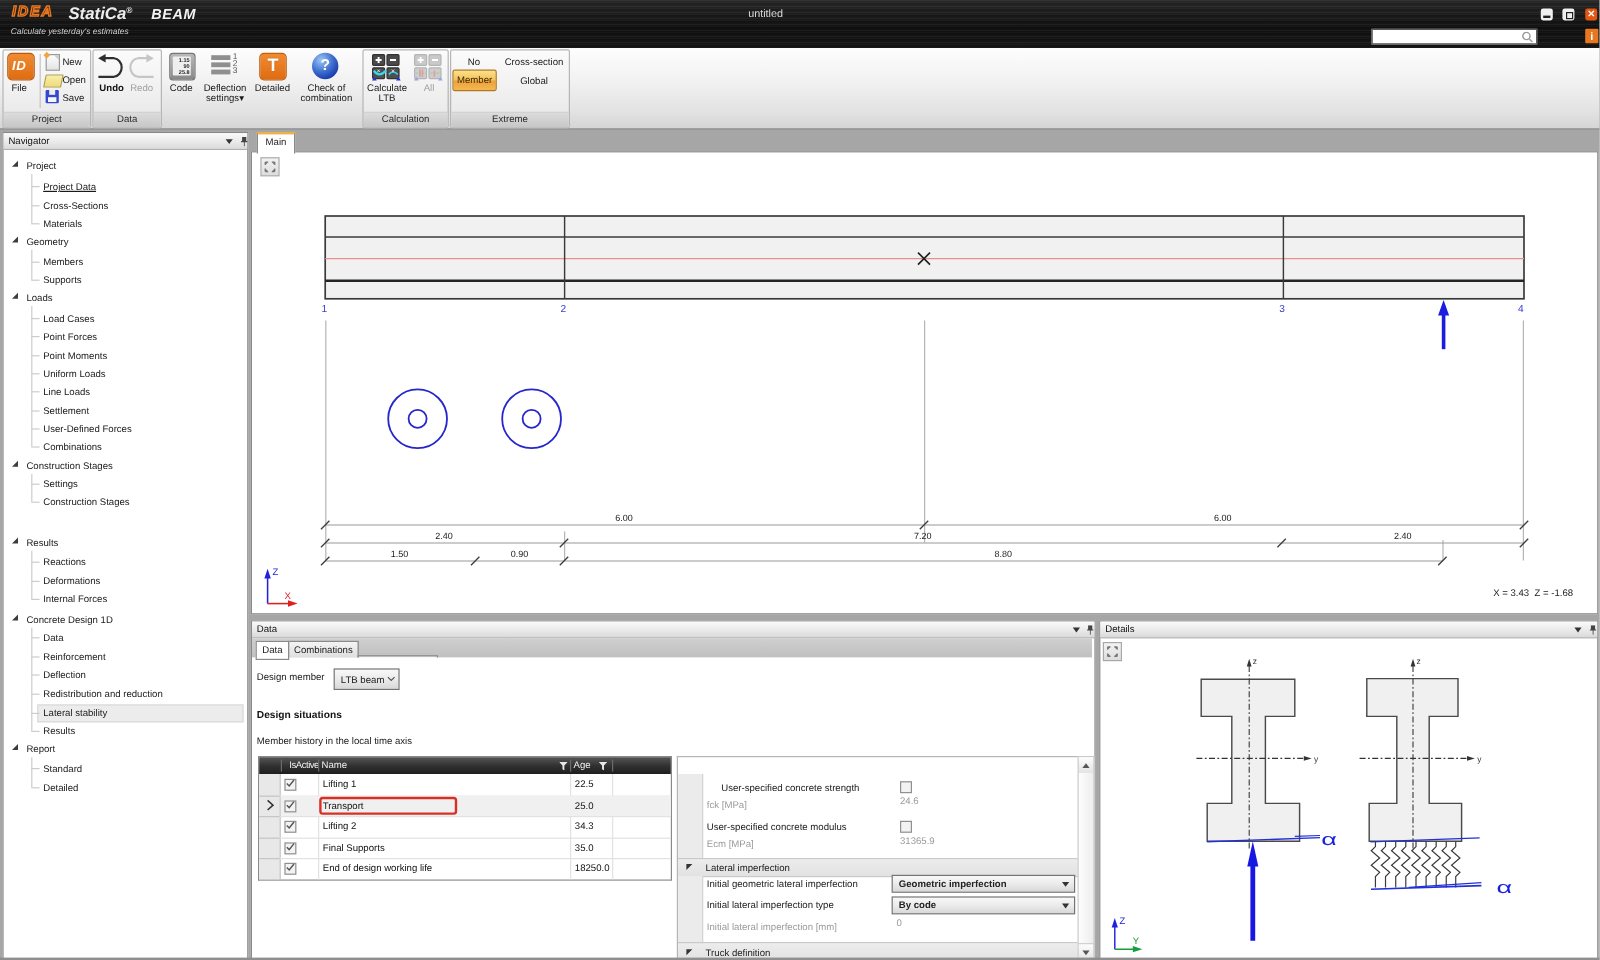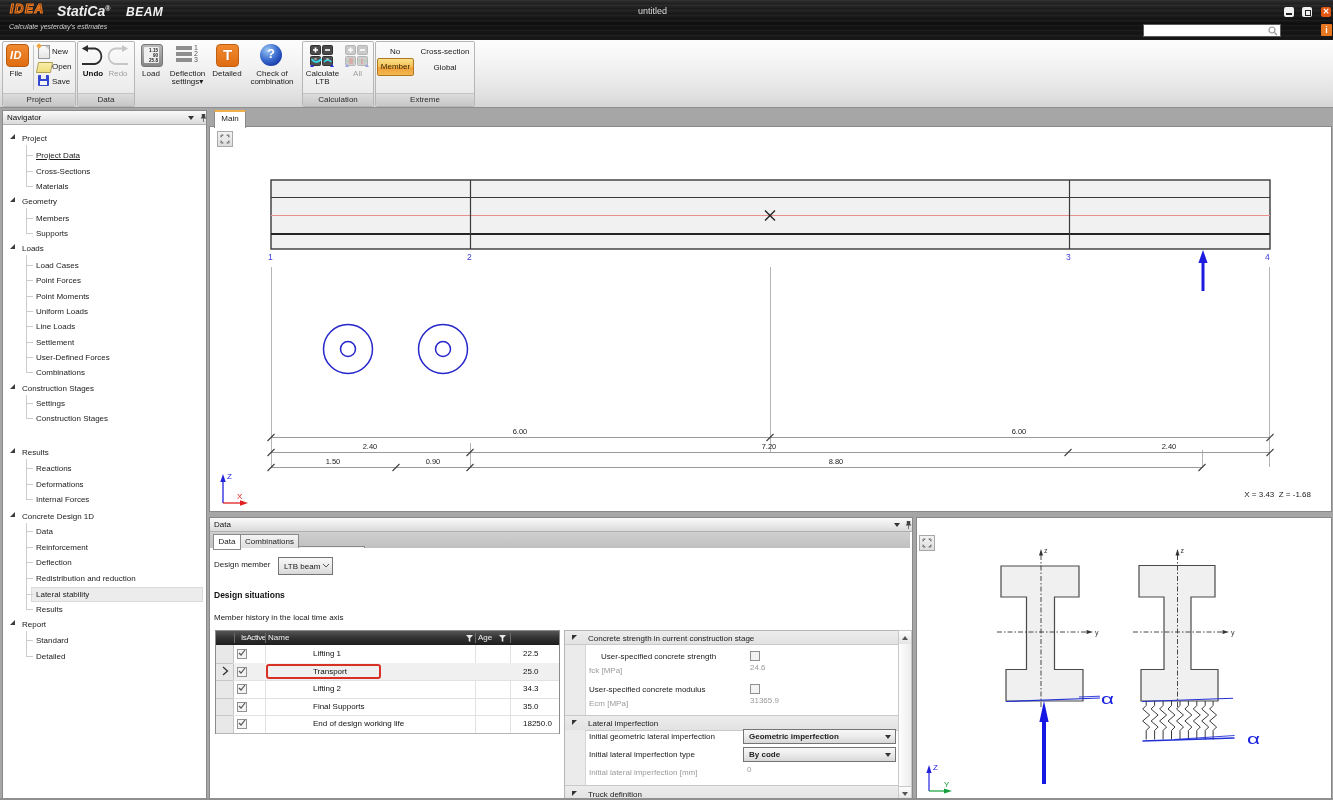--- a/index.html
+++ b/index.html
@@ -37,32 +37,32 @@
   .tab.active{background:#ffffff;}
   
   .titem{position:absolute;font-size:8px;color:#1a1a1a;white-space:nowrap;line-height:11px;}
   .tline{position:absolute;background:#cccccc;}
   .tri{position:absolute;width:0;height:0;border-left:5px solid transparent;border-bottom:5px solid #3c3c3c;}
   
   .chk{position:absolute;width:8px;height:8px;border:1px solid #909090;background:#f3f3f3;}
   .ddown{position:absolute;border:1px solid #747474;background:linear-gradient(180deg,#f8f8f8,#ebebeb 50%,#d8d8d8);}
   .glbl{position:absolute;font-size:8px;color:#1a1a1a;white-space:nowrap;}
   .glbl.dis{color:#9a9a9a;}
-  .cell{position:absolute;font-size:8px;color:#111;white-space:nowrap;line-height:17px;margin-left:44px;}
+  .cell{position:absolute;font-size:8px;color:#111;white-space:nowrap;line-height:17px;}
 </style>
 </head>
 <body>
 <div id="app">
 
   <div class="abs" id="titlebar"></div>
   <div class="abs" style="left:10px;top:2px;font-size:12px;font-weight:bold;font-style:italic;color:#2a1505;-webkit-text-stroke:1.2px #e87722;letter-spacing:1.5px;">IDEA</div>
   <div class="abs" style="left:57px;top:3px;font-size:14px;font-weight:bold;font-style:italic;color:#ededed;">StatiCa<span style="font-size:7px;vertical-align:5px;font-style:normal;">®</span></div>
   <div class="abs" style="left:126px;top:5px;font-size:12px;font-weight:bold;font-style:italic;color:#f2f2f2;letter-spacing:0.5px;">BEAM</div>
   <div class="abs" style="left:9px;top:23px;font-size:7px;font-style:italic;color:#cfcfcf;">Calculate yesterday's estimates</div>
-  <div class="abs" style="left:638px;top:6px;width:80px;font-size:9px;color:#dadada;">untitled</div>
+  <div class="abs" style="left:598px;top:6px;width:80px;text-align:center;font-size:9px;color:#dadada;">untitled</div>
 
   <div class="winbtn" style="left:1284px;top:7px;background:#f0f0f0;">
       <div class="abs" style="left:2px;top:6px;width:6px;height:2px;background:#222;"></div>
     </div>
   <div class="winbtn" style="left:1302px;top:7px;background:#f0f0f0;">
       <div class="abs" style="left:2.5px;top:2.5px;width:4px;height:4px;border:1.2px solid #222;"></div>
     </div>
   <div class="winbtn" style="left:1321px;top:7px;background:#e25612;color:#fff;font-size:8px;font-weight:bold;text-align:center;line-height:10px;">✕</div>
 
   <div class="abs" style="left:1143px;top:24px;width:136px;height:11px;background:#fff;border:1px solid #5a5a5a;">
@@ -116,21 +116,21 @@
     <div class="rtxt" style="left:78px;top:70px;width:30px;font-weight:bold;color:#111;">Undo</div>
     <svg class="abs" style="left:105px;top:44px;" width="24" height="23" viewBox="0 0 24 23">
       <path d="M18 4.5 L10 4.5 A 7.2 7.8 0 0 0 10 20 L23 20" fill="none" stroke="#c6c6c6" stroke-width="1.8"></path>
       <path d="M17 1 L17 8 L23.2 4.5 Z" fill="#c6c6c6"></path>
     </svg>
     <div class="rtxt gray" style="left:103px;top:70px;width:30px;">Redo</div>
 
     <div class="abs" style="left:141px;top:44px;width:20px;height:21px;background:linear-gradient(180deg,#b9b9b9,#888);border-radius:3px;border:1px solid #777;">
       <div class="abs" style="left:2px;top:2px;width:14px;height:15px;background:#efefef;border-radius:1px;font-size:4.6px;font-weight:bold;color:#222;line-height:5px;text-align:right;padding-right:1px;padding-top:1px;">1.15<br>90<br>25.8</div>
     </div>
-    <div class="rtxt" style="left:136px;top:70px;width:30px;">Load</div>
+    <div class="rtxt" style="left:136px;top:70px;width:30px;">Code</div>
     <div class="abs" style="left:176px;top:46px;">
       <div class="abs" style="left:0;top:0;width:16px;height:4px;background:#8f8f8f;"></div>
       <div class="abs" style="left:0;top:6px;width:16px;height:4px;background:#8f8f8f;"></div>
       <div class="abs" style="left:0;top:12px;width:16px;height:4px;background:#8f8f8f;"></div>
       <div class="abs" style="left:18px;top:-2px;font-size:7px;color:#555;">1</div>
       <div class="abs" style="left:18px;top:4px;font-size:7px;color:#555;">2</div>
       <div class="abs" style="left:18px;top:10px;font-size:7px;color:#555;">3</div>
     </div>
     <div class="rtxt" style="left:167px;top:70px;width:41px;">Deflection<br>settings▾</div>
     <div class="abs" style="left:216px;top:44px;width:21px;height:21px;background:linear-gradient(180deg,#f08a31,#e06c10);border-radius:4px;border:1px solid #c05f10;">
@@ -427,24 +427,20 @@
         <div class="cell" style="left:263px;top:14px;">22.5</div>
         <div class="cell" style="left:263px;top:32px;">25.0</div>
         <div class="cell" style="left:263px;top:49px;">34.3</div>
         <div class="cell" style="left:263px;top:67px;">35.0</div>
         <div class="cell" style="left:263px;top:84px;">18250.0</div>
 
         <div class="abs" style="left:50px;top:33px;width:111px;height:11px;border:2px solid #d93025;border-radius:3px;"></div>
       </div>
 
       <div class="abs" style="left:354px;top:112px;width:334px;height:169px;border:1px solid #b5b5b5;border-bottom:none;background:#fff;">
-        <div class="abs" style="left:0;top:0;width:334px;height:13px;background:linear-gradient(180deg,#ececec,#e2e2e2);border-bottom:1px solid #c9c9c9;">
-          <div class="abs" style="left:7px;top:4px;width:0;height:0;border-right:5px solid transparent;border-top:5px solid #333;"></div>
-          <div class="abs t8" style="left:23px;top:3px;">Concrete strength in current construction stage</div>
-        </div>
         <div class="abs" style="left:0;top:14px;width:20px;height:70px;background:#ebebeb;border-right:1px solid #d5d5d5;"></div>
         <div class="abs t8" style="left:24px;top:21px;padding-left:12px;">User-specified concrete strength</div>
         <div class="chk" style="left:185px;top:20px;"></div>
         <div class="glbl dis" style="left:24px;top:35px;">fck [MPa]</div>
         <div class="glbl dis" style="left:185px;top:32px;">24.6</div>
         <div class="abs t8" style="left:24px;top:54px;">User-specified concrete modulus</div>
         <div class="chk" style="left:185px;top:53px;"></div>
         <div class="glbl dis" style="left:24px;top:68px;">Ecm [MPa]</div>
         <div class="glbl dis" style="left:185px;top:65px;">31365.9</div>
         <div class="abs" style="left:0;top:84px;width:334px;height:14px;background:linear-gradient(180deg,#ececec,#e2e2e2);border-top:1px solid #c9c9c9;border-bottom:1px solid #c9c9c9;">
@@ -476,20 +472,26 @@
         </div>
         <div class="abs" style="left:0;top:13px;width:12px;height:142px;background:linear-gradient(90deg,#fdfdfd,#ededed);border-bottom:1px solid #c9c9c9;"></div>
         <div class="abs" style="left:0;bottom:0;width:12px;height:13px;background:linear-gradient(180deg,#fdfdfd,#e3e3e3);">
           <div class="abs" style="left:3px;top:5px;width:0;height:0;border-left:3px solid transparent;border-right:3px solid transparent;border-top:4px solid #555;"></div>
         </div>
       </div>
     </div>
   </div>
 
   <div class="panel" id="detailspanel" style="left:916px;top:517px;width:414px;height:281px;">
+    <div class="phdr">Details
+      <div class="hdrarr" style="left:395px;"></div>
+      <svg class="pin" style="left:407px;" viewBox="0 0 8 9">
+          <path d="M2 0 h4 v4 h-4 z M1 4 h6 v1 h-6 z M3.7 5 h0.8 v4 h-0.8 z" fill="#444"></path>
+        </svg>
+    </div>
     <div class="abs" style="left:2px;top:17px;width:14px;height:14px;border:1px solid #a8a8a8;background:linear-gradient(180deg,#f2f2f2,#ddd);">
       <svg width="14" height="14">
           <path d="M3 5 L5 3 M3 3 l2.5 0 M3 3 l0 2.5 M11 5 L9 3 M11 3 l-2.5 0 M11 3 l0 2.5 M3 9 L5 11 M3 11 l2.5 0 M3 11 l0 -2.5 M11 9 L9 11 M11 11 l-2.5 0 M11 11 l0 -2.5" stroke="#777" stroke-width="1"></path>
         </svg>
     </div>
     <svg class="abs" id="detsvg" style="left:1px;top:14px;" width="412" height="266" viewBox="917 531 412 266" font-family="Liberation Sans, sans-serif">
 
       <path d="M1000 565 L1078 565 L1078 596 L1053.5 596 L1053.5 668.5 L1082 668.5 L1082 700 L1005 700 L1005 668.5 L1025.5 668.5 L1025.5 596 L1000 596 Z" fill="#f0f0f0" stroke="#4a4a4a" stroke-width="1.2"></path>
       <g stroke="#333" stroke-width="0.9" stroke-dasharray="5 2 1.5 2" fill="none">
         <line x1="1040" y1="554" x2="1040" y2="706"></line>

